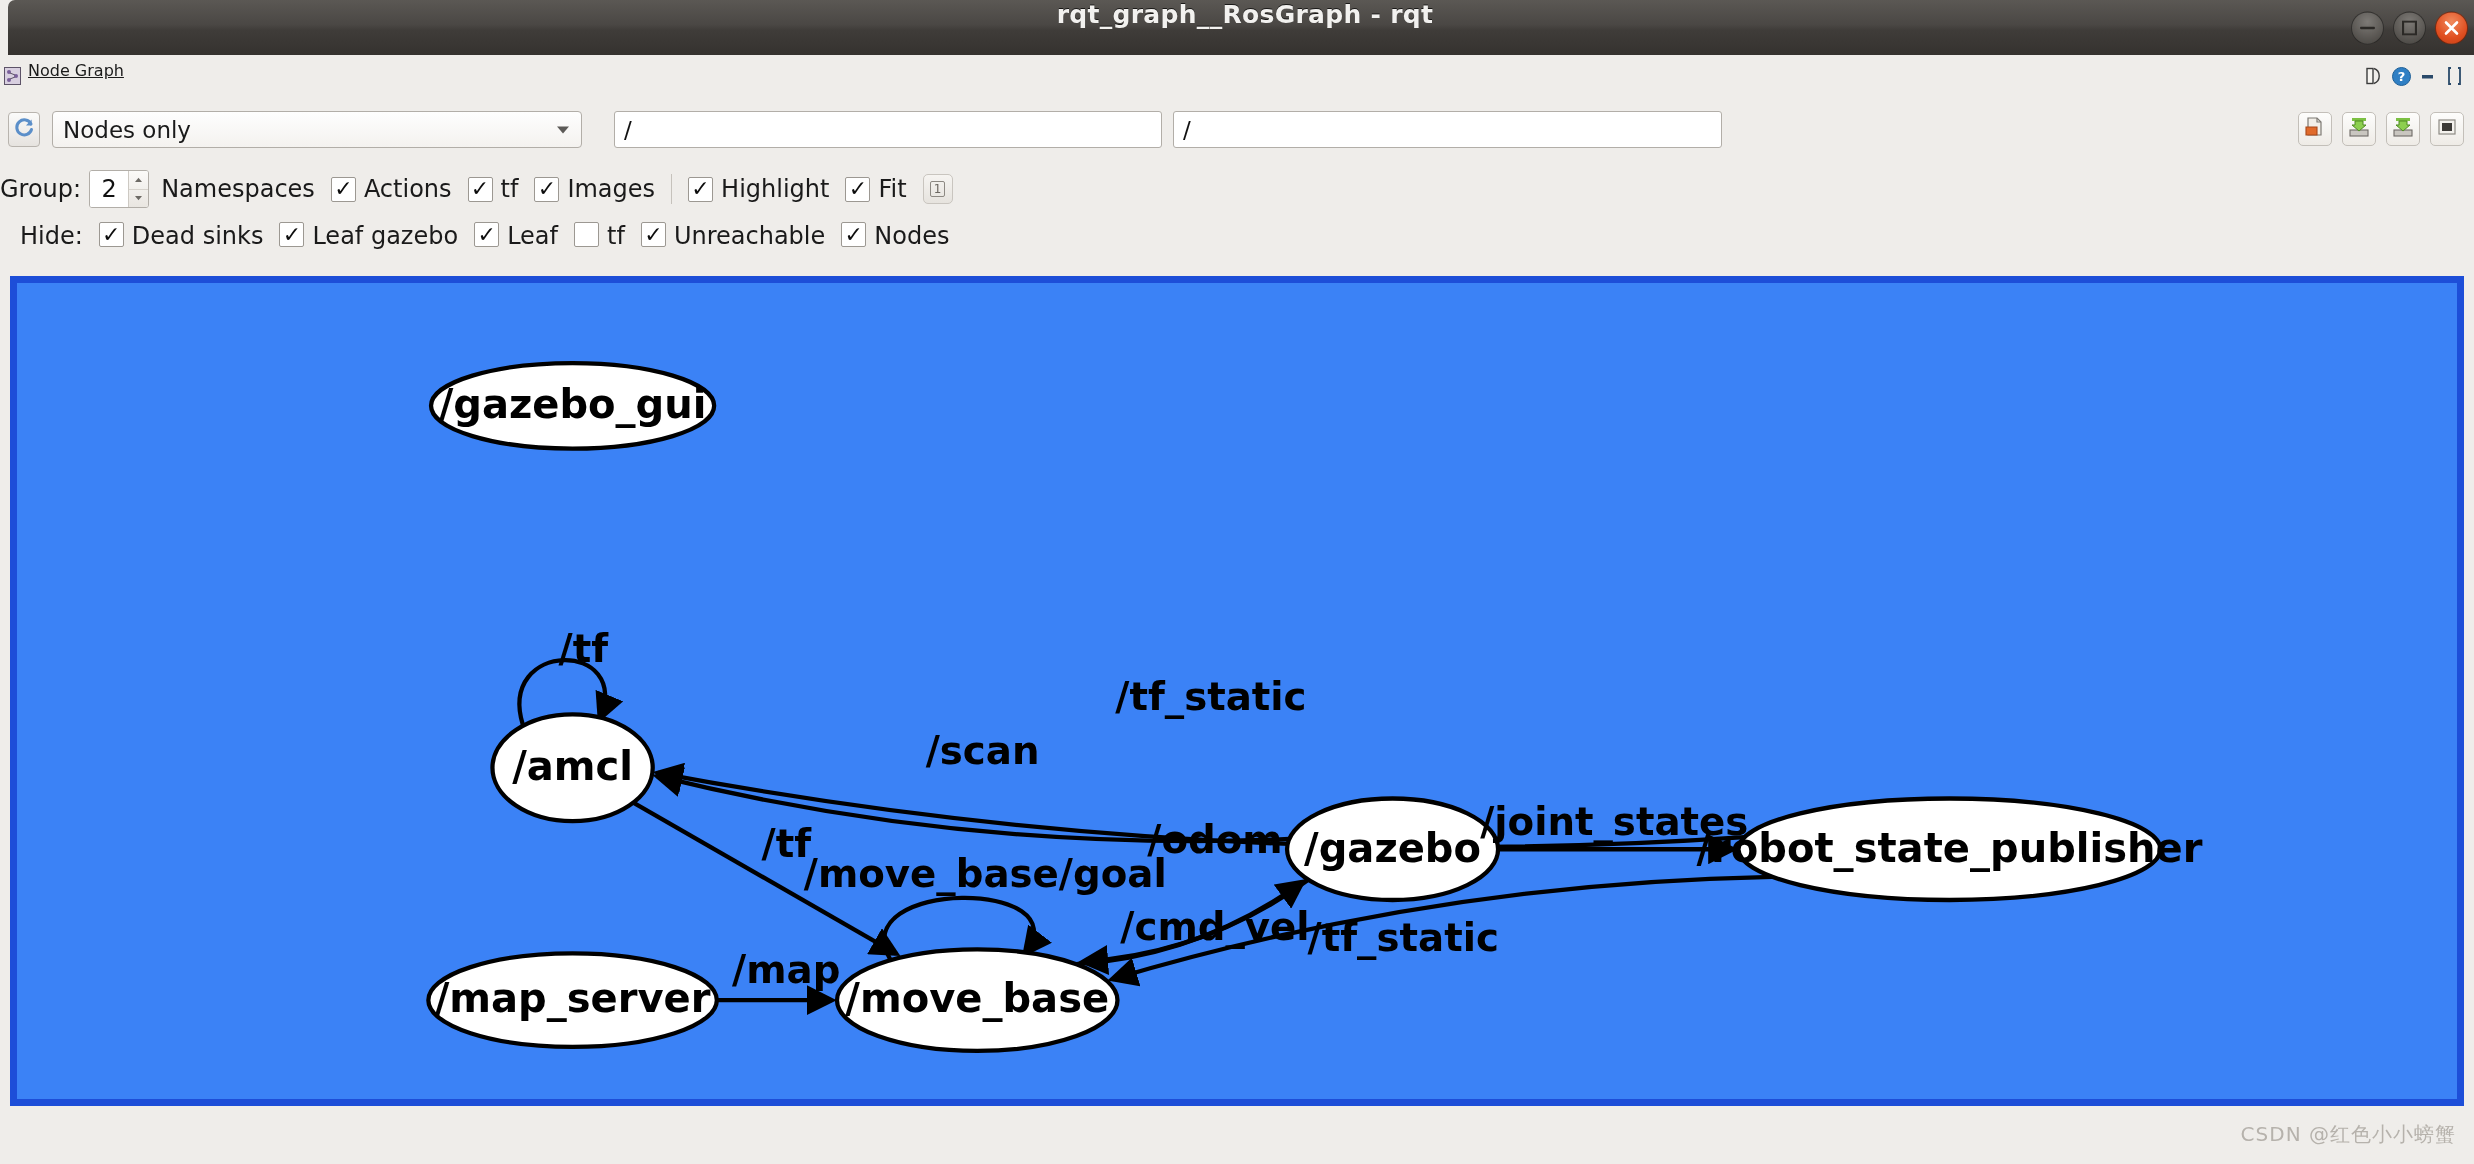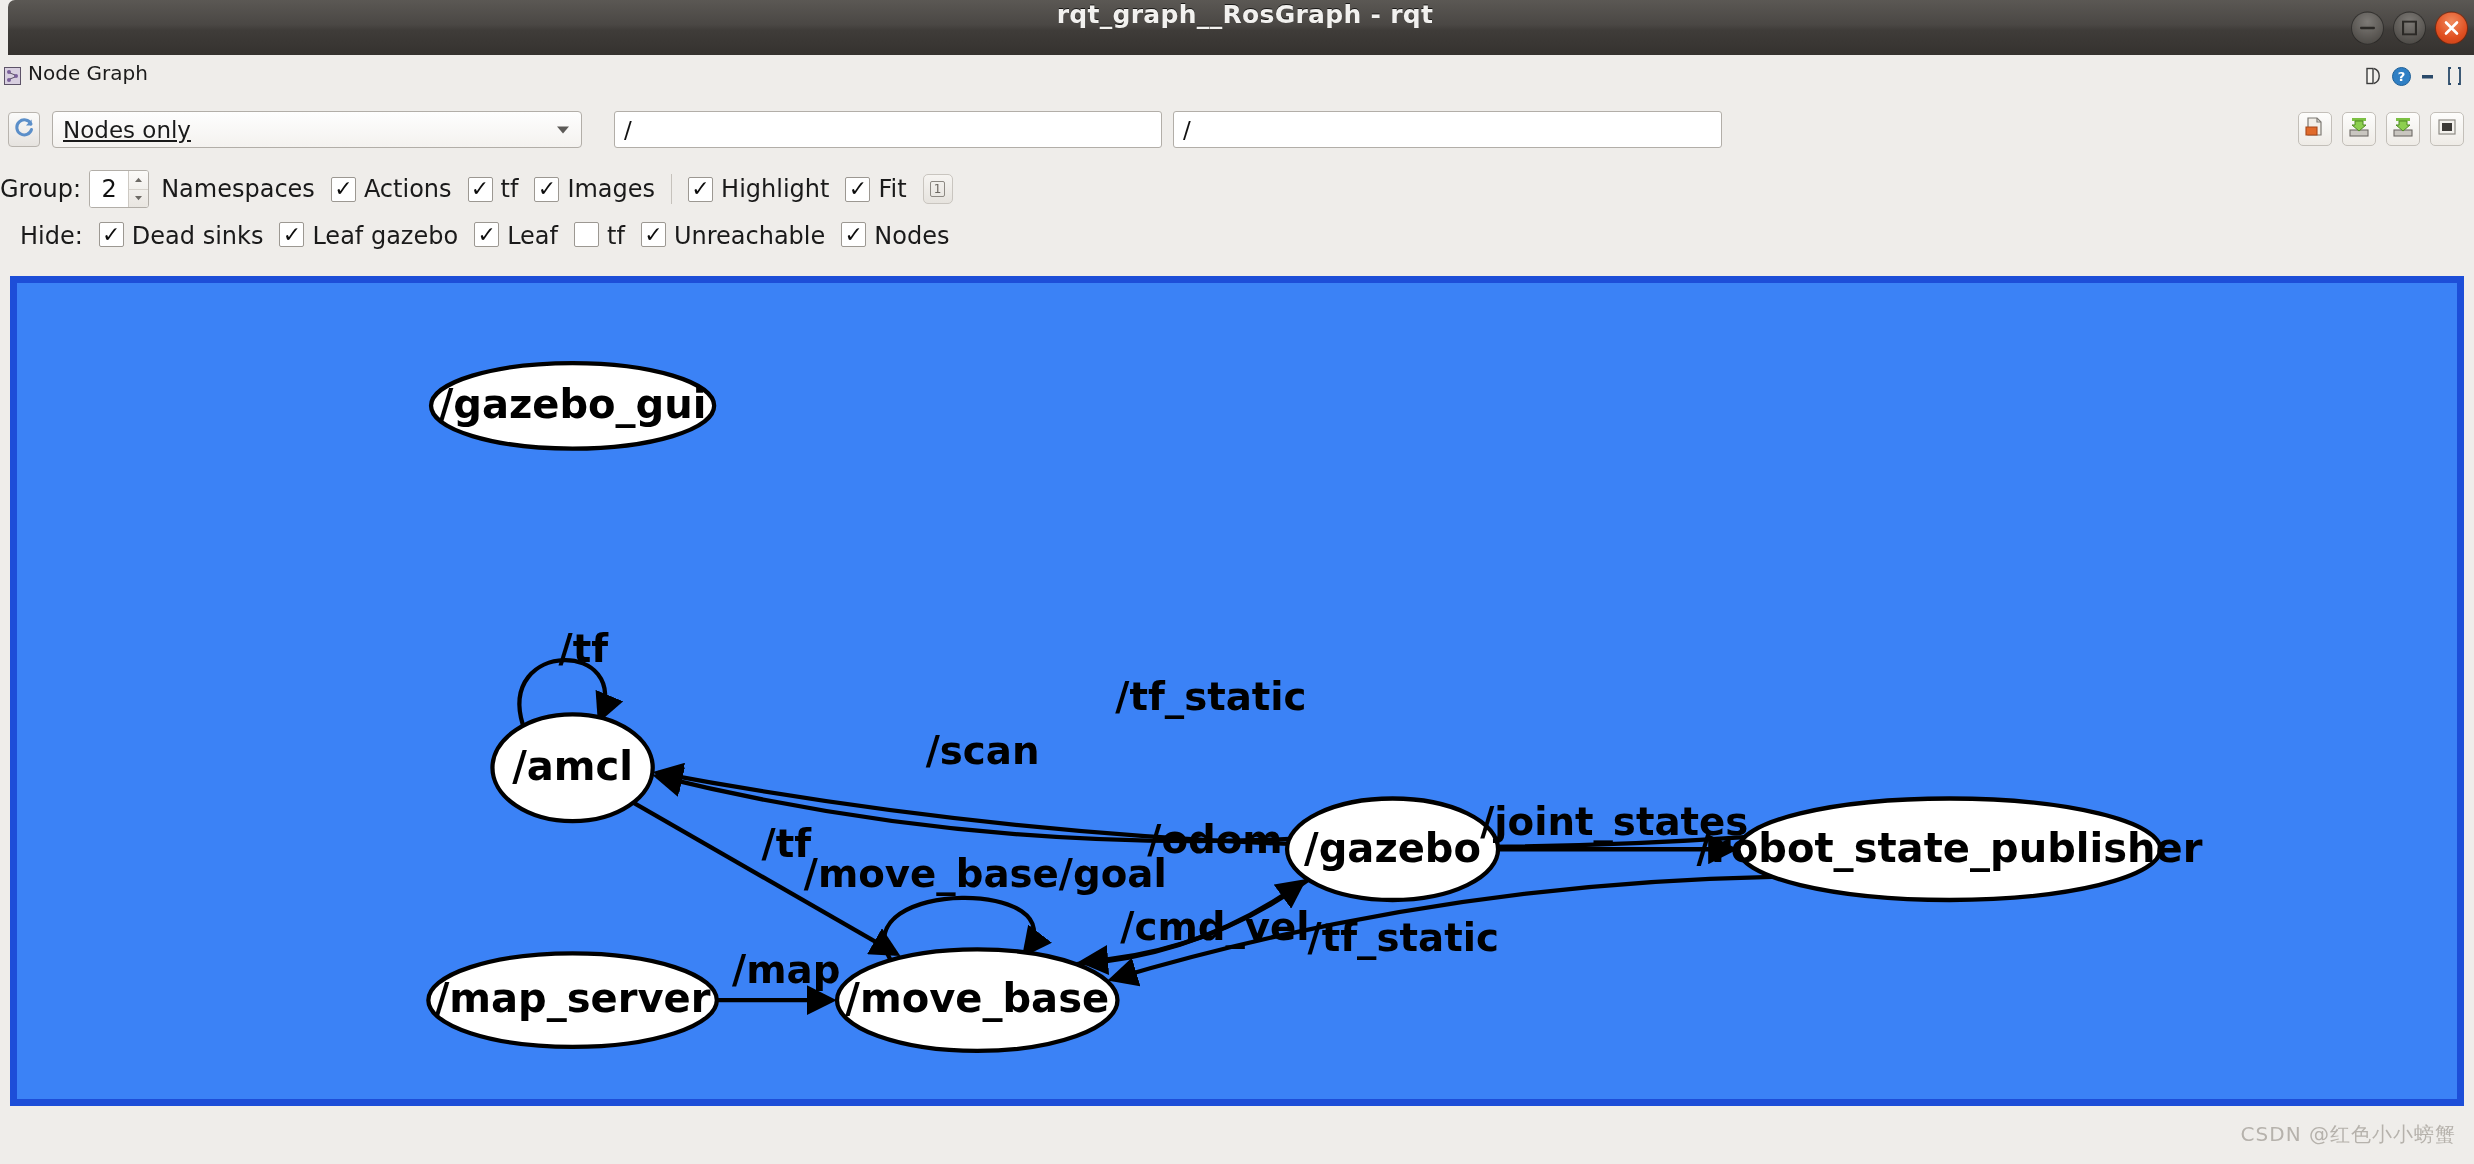--- a/index.html
+++ b/index.html
@@ -38,21 +38,21 @@
     background: radial-gradient(circle at 50% 30%, #f08a5d 0%, #e04f21 60%, #c53e12 100%);
   }
   .win-btn svg { display: block; }
 
   
   .panel-head {
     position: absolute; left: 0; top: 55px; width: 2474px; height: 46px;
   }
   .panel-title {
     position: absolute; left: 28px; top: 6px;
-    font-size: 20px; color: #1b1b1b;
+    font-size: 16px; color: #1b1b1b; text-decoration: underline;
   }
   .panel-icon {
     position: absolute; left: 4px; top: 12px; width: 17px; height: 18px;
   }
   .panel-head-ctrls {
     position: absolute; right: 8px; top: 10px;
     display: flex; align-items: center; gap: 5px;
   }
   .hctrl { width: 22px; height: 22px; display:flex; align-items:center; justify-content:center; }
 
@@ -64,21 +64,21 @@
     position: absolute; left: 8px; top: 8px; width: 32px; height: 35px;
     background: linear-gradient(to bottom, #fbfbfa, #e6e3df);
     border: 1px solid #b8b4ae; border-radius: 4px;
     display: flex; align-items: center; justify-content: center;
   }
   .combo {
     position: absolute; left: 52px; top: 7px; width: 530px; height: 37px;
     background: linear-gradient(to bottom, #fefefe, #f4f2ef);
     border: 1px solid #b2aea8; border-radius: 4px;
     display: flex; align-items: center; padding: 0 10px;
-    font-size: 23px; color: #1a1a1a; text-decoration: underline;
+    font-size: 23px; color: #1a1a1a;
   }
   .combo .arrow {
     position: absolute; right: 12px; top: 50%; transform: translateY(-50%);
     width: 0; height: 0; border-left: 6px solid transparent;
     border-right: 6px solid transparent; border-top: 7px solid #5c5a57;
   }
   .txtfield {
     position: absolute; top: 7px; height: 37px;
     background: #ffffff; border: 1px solid #b2aea8; border-radius: 3px;
     display: flex; align-items: center; padding: 0 9px;

